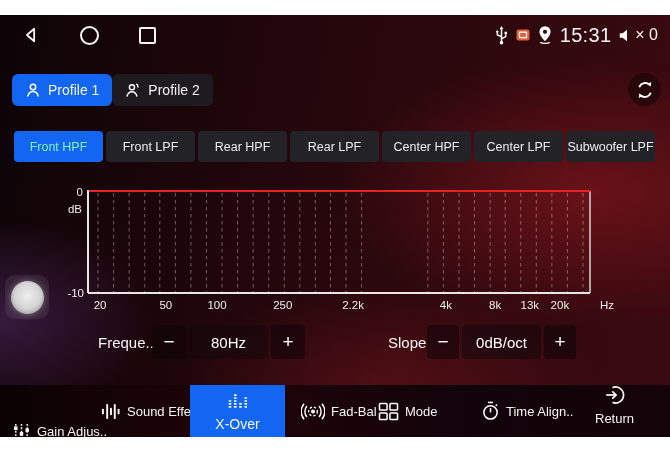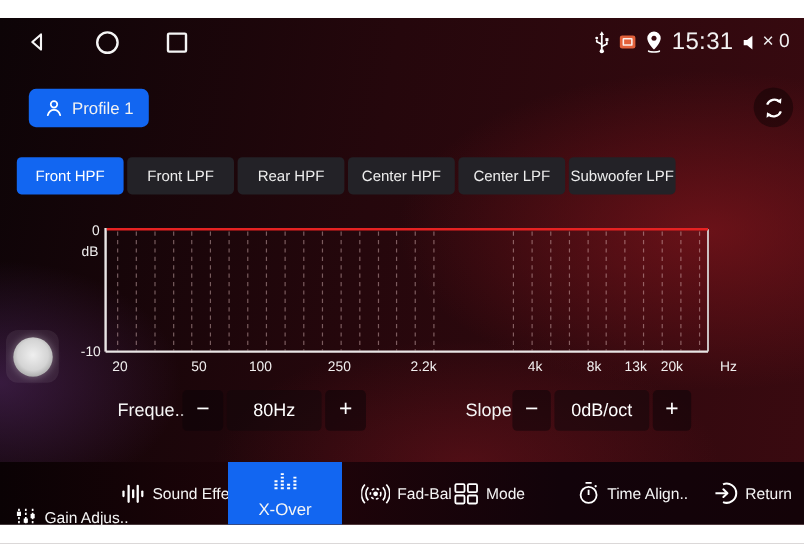--- a/index.html
+++ b/index.html
@@ -17,28 +17,28 @@
   
   .status-bar{position:absolute;top:0;left:0;width:670px;height:40px;display:flex;align-items:center;justify-content:space-between;}
   .nav-keys{display:flex;align-items:center;gap:40px;margin-left:22px;}
   .home-circle{width:15px;height:15px;border:2.2px solid #f5f5f5;border-radius:50%;}
   .recents-square{width:13px;height:13px;border:2.2px solid #f5f5f5;border-radius:2px;}
   .status-right{display:flex;align-items:center;gap:7px;margin-right:12px;}
   .time{font-size:20px;letter-spacing:.3px;}
   .mute{display:flex;align-items:center;gap:2px;font-size:16px;}
   .icn{display:inline-flex;align-items:center;justify-content:center;line-height:0;}
   
-  .profile-tabs{position:absolute;top:59px;left:24px;display:flex;gap:0;}
+  .profile-tabs{position:absolute;top:59px;left:12px;display:flex;gap:0;}
   .profile-btn{display:flex;align-items:center;gap:7px;height:32px;padding:0 13px;border-radius:6px;background:#1d1b20;font-size:14px;cursor:pointer;}
   .profile-btn.active{background:var(--accent);}
   .refresh{position:absolute;top:58px;left:628px;width:33px;height:33px;border:none;border-radius:50%;background:rgba(0,0,0,.38);display:flex;align-items:center;justify-content:center;cursor:pointer;padding:0;}
   
   .filter-tabs{position:absolute;top:116px;left:14px;display:flex;gap:3px;}
   .filter-btn{width:89px;height:31px;border-radius:4px;background:#232227;color:#ededed;font-size:12.5px;display:flex;align-items:center;justify-content:center;cursor:pointer;white-space:nowrap;}
-  .filter-btn.active{background:var(--accent);color:#ffffff;}
+  .filter-btn.active{background:var(--accent);color:#86efac;}
   
   .graph{position:absolute;left:60px;top:168px;width:558px;height:132px;}
   
   .knob{position:absolute;left:5px;top:260px;width:44px;height:44px;border-radius:10px;background:rgba(255,255,255,.07);display:flex;align-items:center;justify-content:center;cursor:pointer;}
   .knob-circle{width:33px;height:33px;border-radius:50%;
     background:radial-gradient(circle at 50% 45%,#efefef 0%,#d4d4d4 52%,#a5a5a5 78%,rgba(110,110,110,.35) 100%);
     box-shadow:0 0 7px rgba(255,255,255,.35);}
   
   .controls span.ctl-label{position:absolute;top:310px;height:34px;display:flex;align-items:center;font-size:15px;color:#f5f5f5;}
   .ctl-btn{position:absolute;top:310px;width:34px;height:34px;border:none;border-radius:4px;background:rgba(12,4,8,.52);color:#fff;font-size:19px;display:flex;align-items:center;justify-content:center;cursor:pointer;padding:0;}
@@ -106,36 +106,47 @@
     <div class="profile-tabs" id="profile-tabs">
         <div class="profile-btn active">
           <span class="icn">
             <svg width="16" height="16" viewBox="0 0 20 20">
               <circle cx="10" cy="6.2" r="3.4" fill="none" stroke="#fff" stroke-width="1.8"></circle>
               <path d="M3.5 17.5c1.2-4 3.8-5.6 6.5-5.6s5.3 1.6 6.5 5.6" fill="none" stroke="#fff" stroke-width="1.8" stroke-linecap="round"></path>
             </svg>
           </span>
           <span>Profile 1</span>
         </div>
+        <div class="profile-btn">
+          <span class="icn">
+            <svg width="16" height="16" viewBox="0 0 20 20">
+              <circle cx="8.7" cy="6.6" r="3.2" fill="none" stroke="#fff" stroke-width="1.8"></circle>
+              <path d="M2.6 17.5c1.1-3.8 3.6-5.3 6.1-5.3s5 1.5 6.1 5.3" fill="none" stroke="#fff" stroke-width="1.8" stroke-linecap="round"></path>
+              <path d="M14.5 2.6a5 5 0 0 1 1.8 3.8" fill="none" stroke="#fff" stroke-width="1.6" stroke-linecap="round"></path>
+            </svg>
+          </span>
+          <span>Profile 2</span>
+        </div>
       </div>
     <button class="refresh">
       <span class="icn">
           <svg width="24" height="24" viewBox="0 0 26 26">
             <path d="M6.8 10a7 7 0 0 1 11.3-2.7" fill="none" stroke="#fff" stroke-width="2"></path>
             <polygon points="19.7,4.3 19.3,9.2 15.4,6.8" fill="#fff"></polygon>
             <path d="M19.2 16a7 7 0 0 1-11.3 2.7" fill="none" stroke="#fff" stroke-width="2"></path>
             <polygon points="6.3,21.7 6.7,16.8 10.6,19.2" fill="#fff"></polygon>
           </svg>
         </span>
     </button>
 
     <div class="filter-tabs" id="filter-tabs">
         <div class="filter-btn active">Front HPF</div>
         <div class="filter-btn">Front LPF</div>
         <div class="filter-btn">Rear HPF</div>
+        <div class="filter-btn">Rear LPF</div>
         <div class="filter-btn">Center HPF</div>
         <div class="filter-btn">Center LPF</div>
         <div class="filter-btn">Subwoofer LPF</div>
       </div>
 
     <div class="graph">
       <svg id="chart-svg" width="558" height="132">
           <line x1="38.04" y1="10" x2="38.04" y2="109" stroke="rgba(232,198,198,0.45)" stroke-width="1" stroke-dasharray="3.5,3.5"></line>
           <line x1="53.602" y1="10" x2="53.602" y2="109" stroke="rgba(232,198,198,0.45)" stroke-width="1" stroke-dasharray="3.5,3.5"></line>
           <line x1="69.164" y1="10" x2="69.164" y2="109" stroke="rgba(232,198,198,0.45)" stroke-width="1" stroke-dasharray="3.5,3.5"></line>
@@ -269,21 +280,21 @@
           <span class="icn">
             <svg width="19" height="20" viewBox="0 0 20 21" fill="none" stroke="#fff" stroke-width="1.6">
               <line x1="7.3" y1="1.5" x2="12.7" y2="1.5"></line>
               <circle cx="10" cy="12" r="7"></circle>
               <line x1="10" y1="12" x2="10" y2="7.4"></line>
               <circle cx="16.2" cy="4.4" r="1" fill="#fff" stroke="none"></circle>
             </svg>
           </span>
           <span>Time Align..</span>
         </div>
-        <div class="nav-item" style="left: 595px;">
+        <div class="nav-item" style="left: 595px; flex-direction: column;">
           <span class="icn">
             <svg width="20" height="20" viewBox="0 0 20 20" fill="none" stroke="#fff" stroke-width="1.7">
               <path d="M7.5 2.6a8 8 0 1 1 0 14.8"></path>
               <line x1="1.2" y1="10" x2="10.8" y2="10"></line>
               <path d="M7.8 6.8L11.2 10l-3.4 3.2" stroke-linejoin="round" stroke-linecap="round"></path>
             </svg>
           </span>
           <span>Return</span>
         </div>
       </div>

